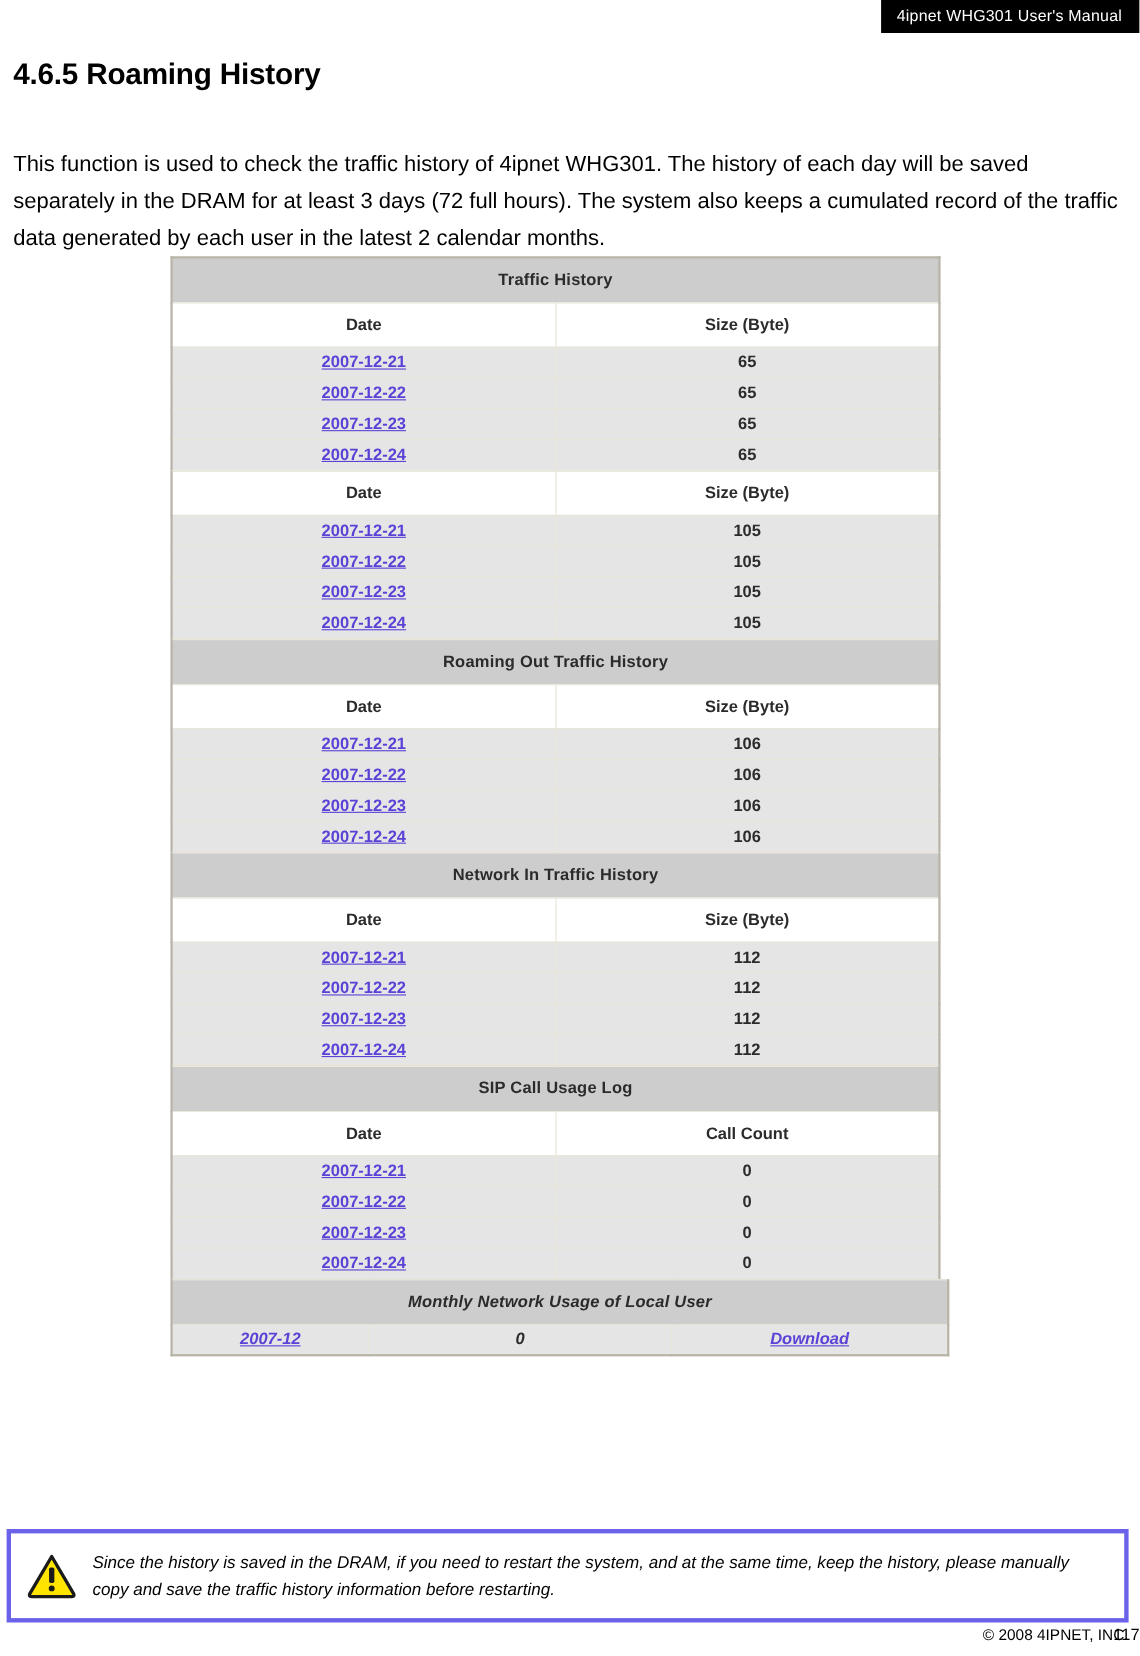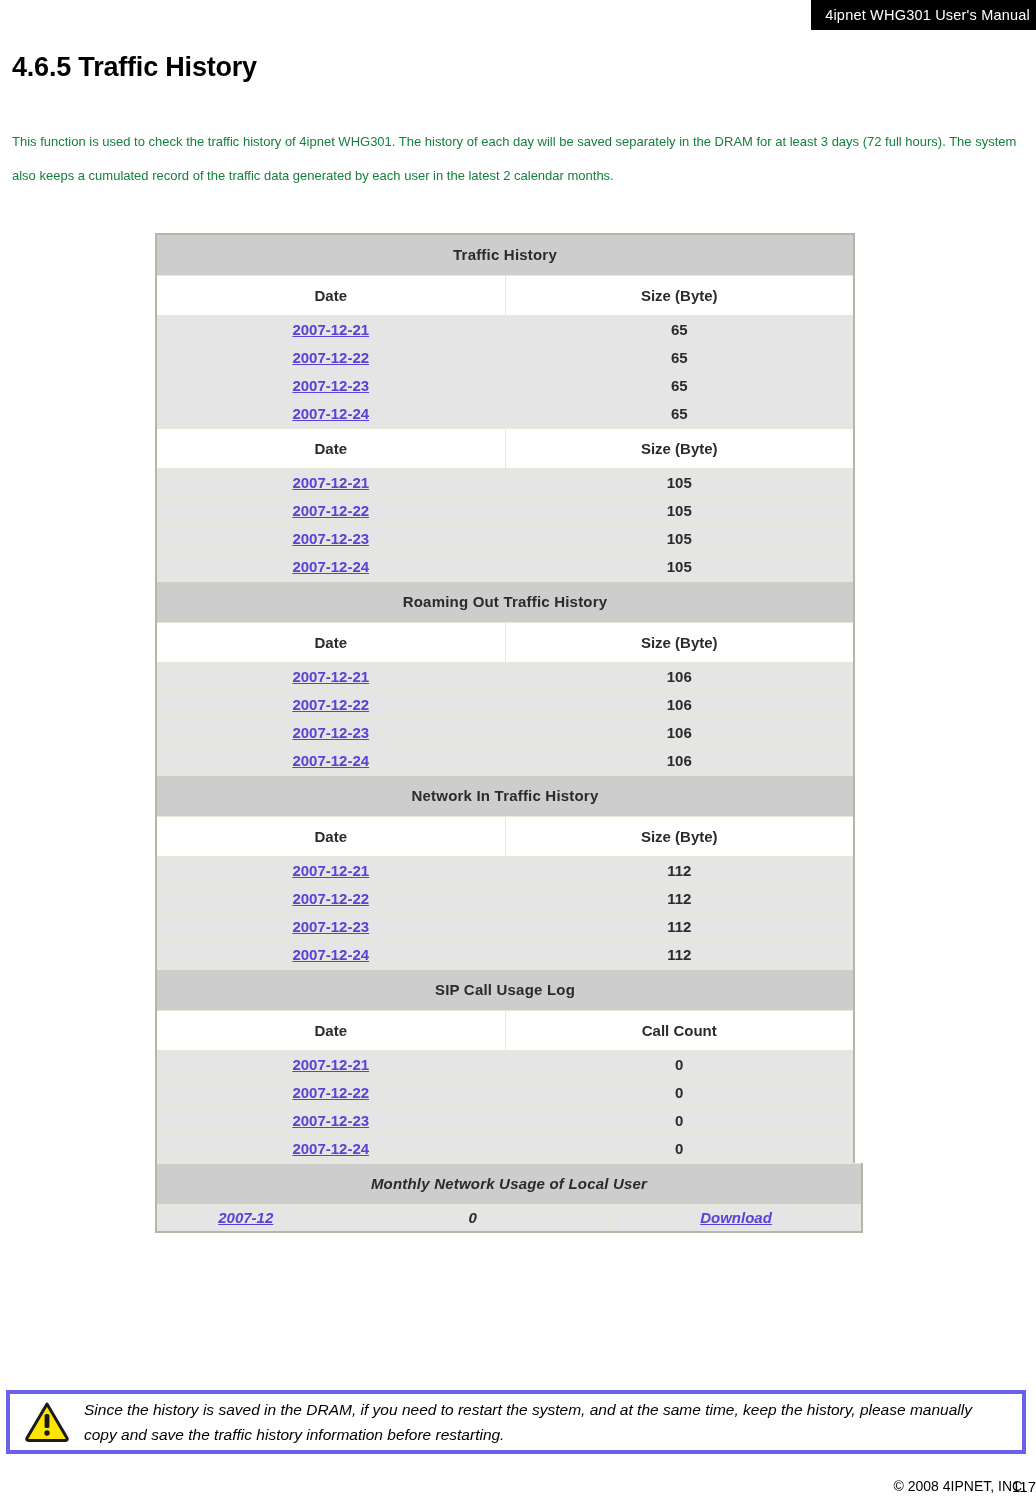--- a/index.html
+++ b/index.html
@@ -20,40 +20,40 @@
   .doc-header {
     position: absolute;
     top: 0; right: 0;
     height: 30px;
     background: #000000;
     color: #ffffff;
     font-size: 14.5px;
     letter-spacing: 0.2px;
     display: flex;
     align-items: center;
-    padding: 0 6px 0 14px;
+    padding: 0 16px 0 14px;
     white-space: nowrap;
   }
 
   
   .section-title {
     position: absolute;
     left: 12px; top: 52px;
     font-size: 27px;
     font-weight: bold;
     color: #000000;
     letter-spacing: -0.2px;
   }
   .intro {
     position: absolute;
     left: 12px; top: 112px;
     width: 1010px;
-    font-size: 13px;
+    font-size: 20px;
     line-height: 34px;
-    color: #15803d;
+    color: #000000;
   }
 
   
   .shot {
     position: absolute;
     left: 155px; top: 233px;
     width: 710px;
   }
 
   table.ui {
@@ -110,21 +110,21 @@
   .col-size   { width: 349px; }
   .m-col-1    { width: 178px; }
   .m-col-2    { width: 274px; }
   .m-col-3    { width: 250px; }
 
   
   .note {
     position: absolute;
     left: 6px; top: 1390px;
     width: 1020px;
-    height: 64px;
+    height: 85px;
     border: 4px solid #6a62e8;
     background: #ffffff;
     display: flex;
     align-items: center;
     padding: 0 14px;
     justify-content: space-between;
   }
   .warn-icon {
     flex: 0 0 auto;
     width: 46px; height: 44px;
@@ -158,21 +158,21 @@
 </style>
 </head>
 <body>
 
 <div class="page">
 
   <div class="doc-header">
     <span>4ipnet WHG301 User's Manual</span>
   </div>
 
-  <div class="section-title">4.6.5 Traffic History</div>
+  <div class="section-title">4.6.5 Roaming History</div>
 
   <p class="intro">This function is used to check the traffic history of 4ipnet WHG301. The history of each day will be saved separately in the DRAM for at least 3 days (72 full hours). The system also keeps a cumulated record of the traffic data generated by each user in the latest 2 calendar months.</p>
 
   <div class="shot">
     <div id="tables-host">
         <table class="ui first">
           <colgroup>
             <col class="col-date">
             <col class="col-size">
           </colgroup>

